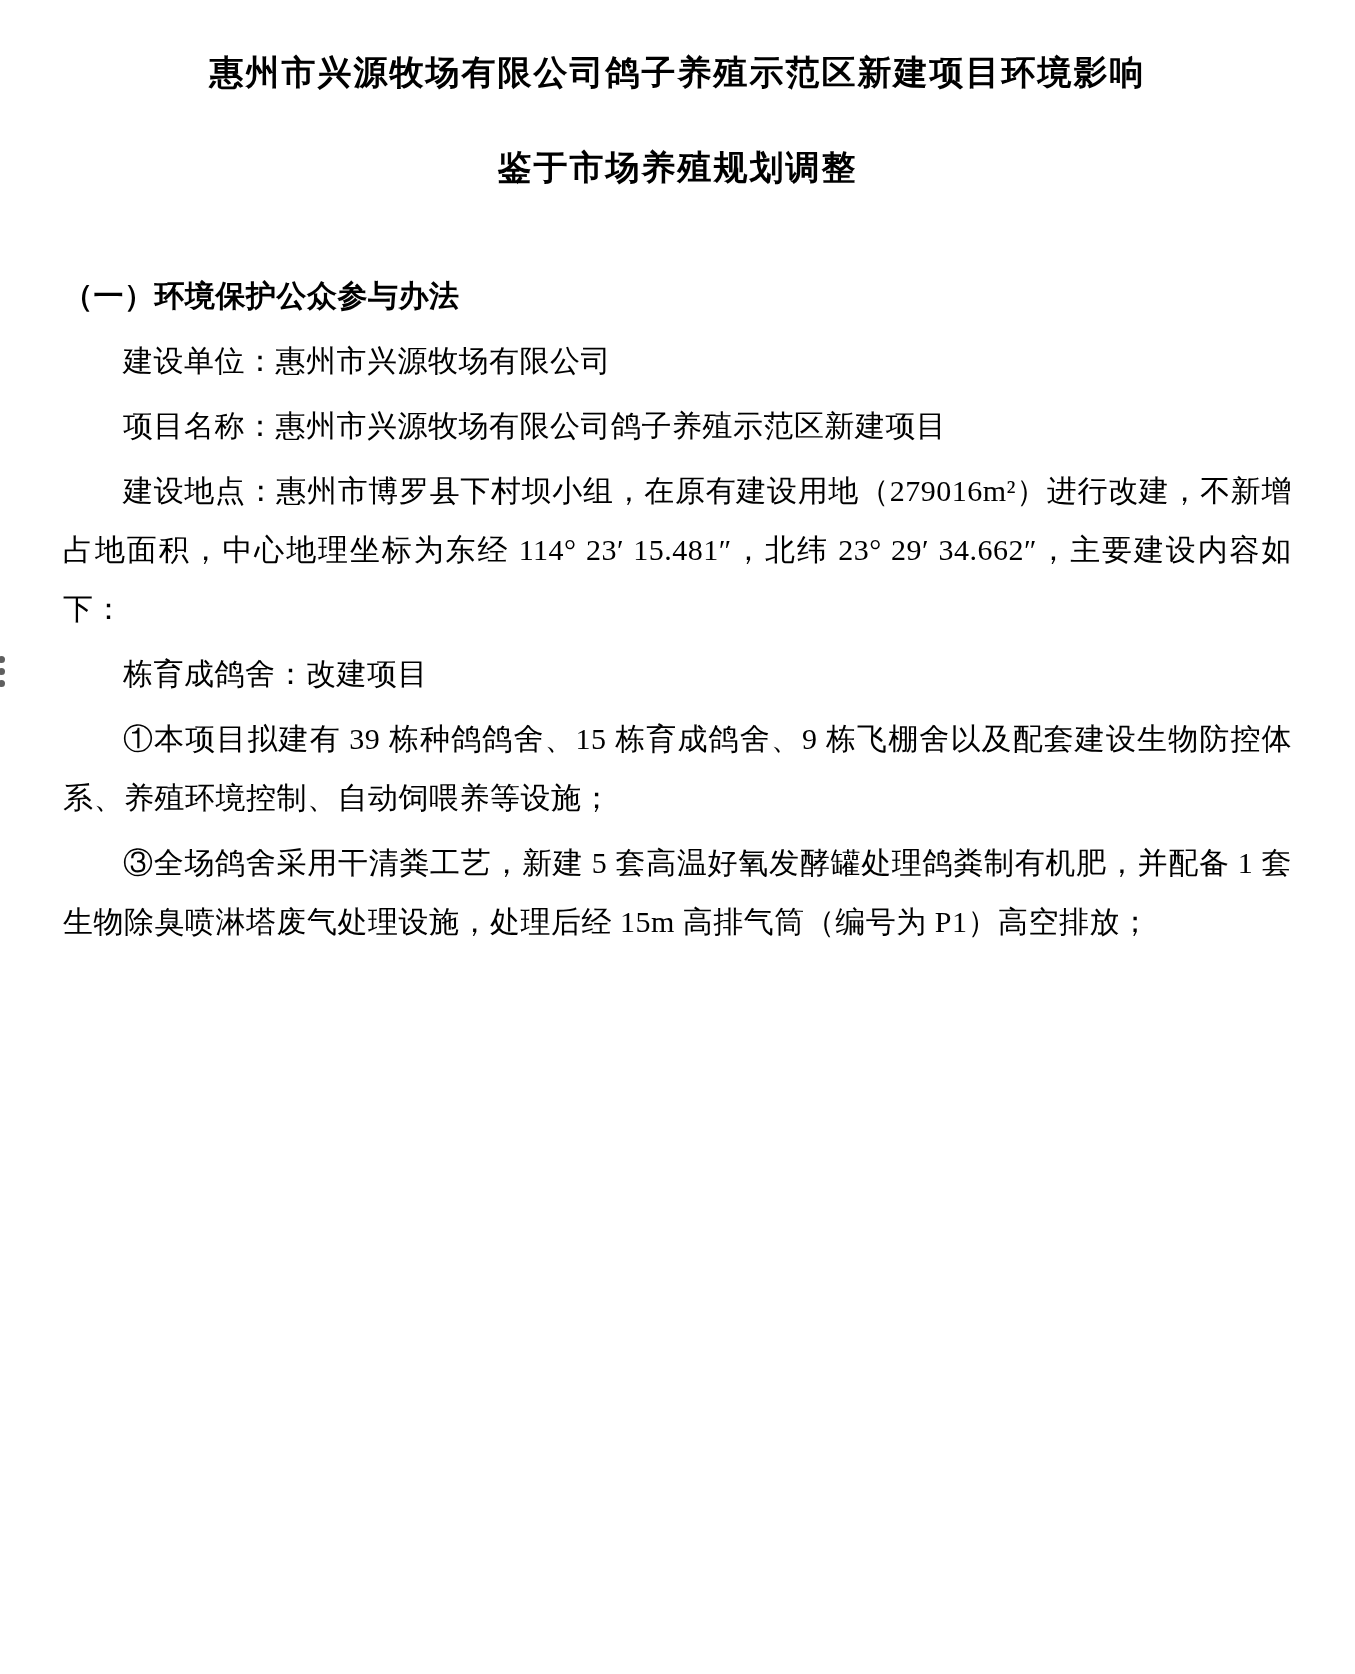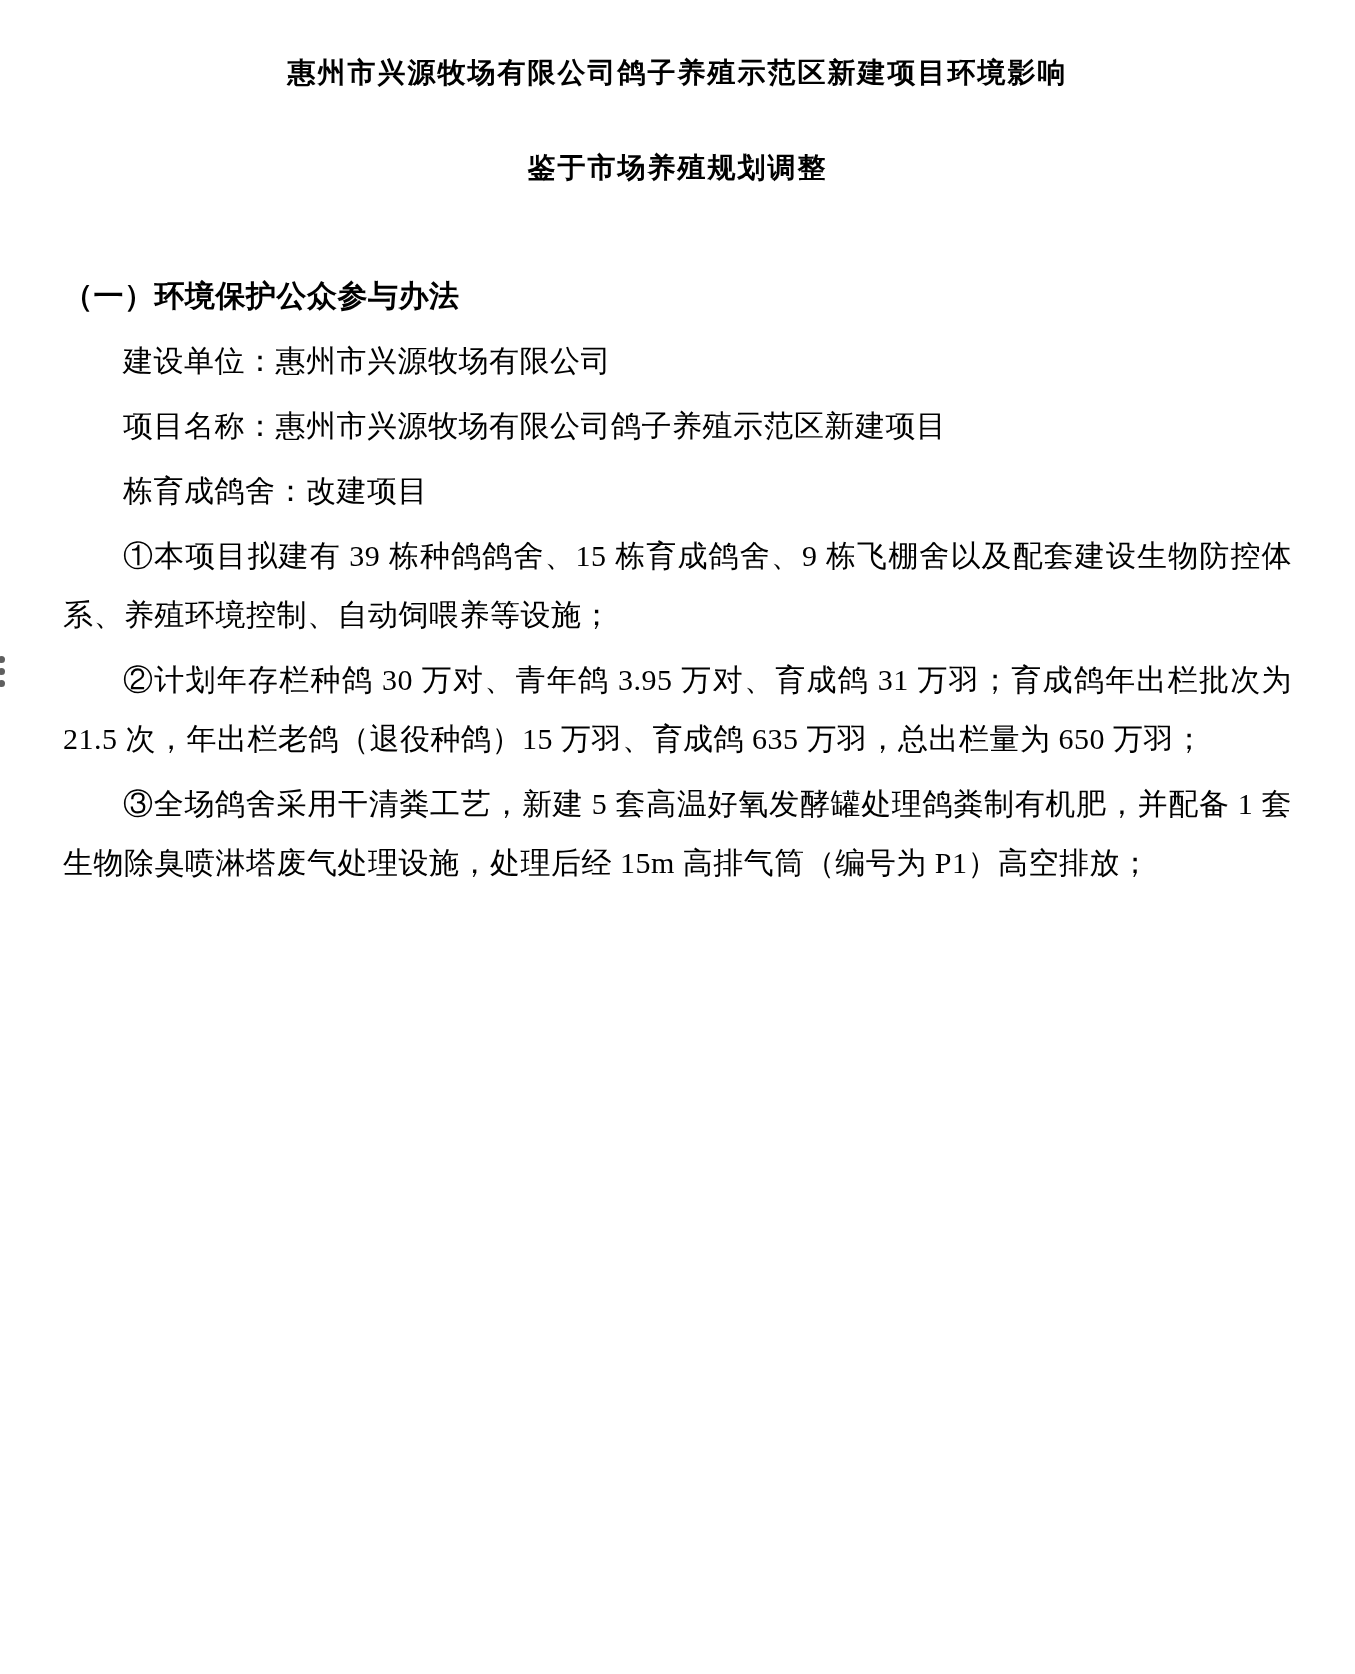--- a/index.html
+++ b/index.html
@@ -14,21 +14,21 @@
     position: relative;
     color: #000000;
     font-family: "Liberation Serif", "DejaVu Serif", serif;
   }
   .page {
     padding: 25px 63px 0 63px;
   }
   .doc-title {
     font-family: "Liberation Sans", "DejaVu Sans", sans-serif;
     font-weight: bold;
-    font-size: 28px;
+    font-size: 34px;
     line-height: 95px;
     letter-spacing: 2px;
     text-align: center;
     margin: 0 0 51px 0;
   }
   .doc-title .title-line {
     display: block;
   }
   .body-text p {
     font-size: 30px;
@@ -71,19 +71,19 @@
 
   <h1 class="doc-title">
     <span class="title-line">惠州市兴源牧场有限公司鸽子养殖示范区新建项目环境影响</span>
     <span class="title-line">鉴于市场养殖规划调整</span>
   </h1>
 
   <div class="body-text">
     <p class="heading">（一）环境保护公众参与办法</p>
     <p class="indent">建设单位：惠州市兴源牧场有限公司</p>
     <p class="indent">项目名称：惠州市兴源牧场有限公司鸽子养殖示范区新建项目</p>
+    <p class="indent">建设地点：惠州市博罗县下村坝小组，在原有建设用地（279016m²）进行改建，不新增占地面积，中心地理坐标为东经 114° 23′ 15.481″，北纬 23° 29′ 34.662″，主要建设内容如下：</p>
     <p class="indent">栋育成鸽舍：改建项目</p>
     <p class="indent">①本项目拟建有 39 栋种鸽鸽舍、15 栋育成鸽舍、9 栋飞棚舍以及配套建设生物防控体系、养殖环境控制、自动饲喂养等设施；</p>
-    <p class="indent">②计划年存栏种鸽 30 万对、青年鸽 3.95 万对、育成鸽 31 万羽；育成鸽年出栏批次为 21.5 次，年出栏老鸽（退役种鸽）15 万羽、育成鸽 635 万羽，总出栏量为 650 万羽；</p>
     <p class="indent">③全场鸽舍采用干清粪工艺，新建 5 套高温好氧发酵罐处理鸽粪制有机肥，并配备 1 套生物除臭喷淋塔废气处理设施，处理后经 15m 高排气筒（编号为 P1）高空排放；</p>
   </div>
 
 </div>
 
 </body></html>

